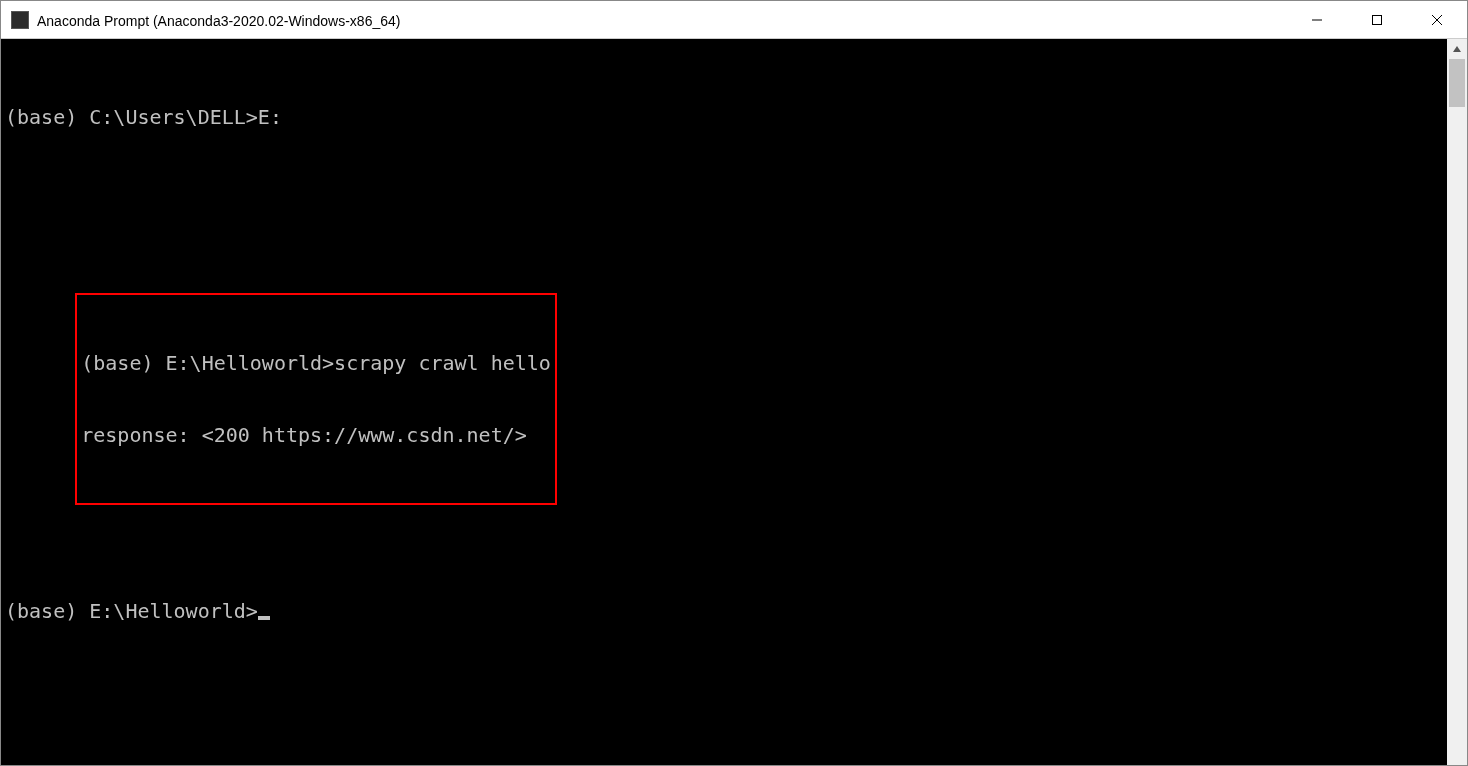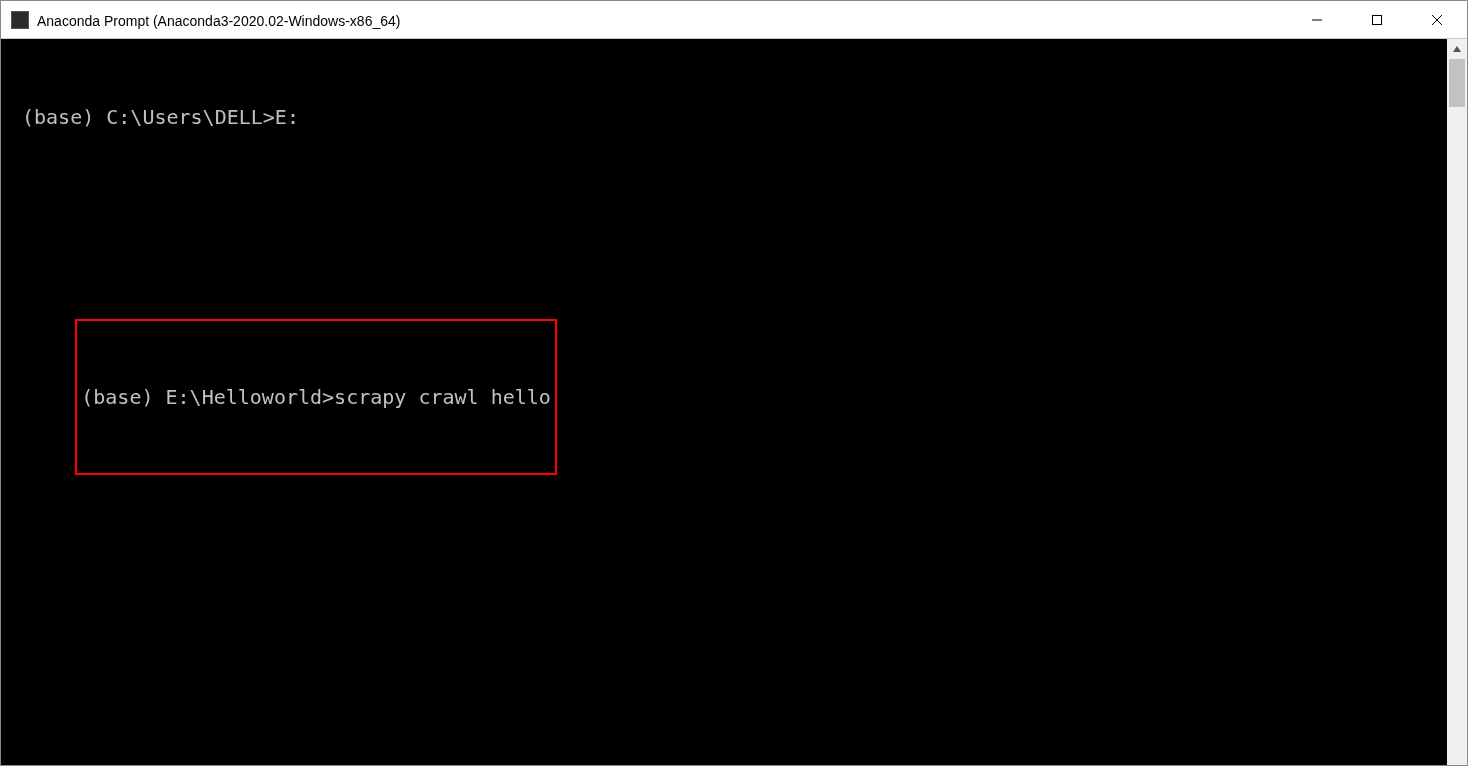--- a/index.html
+++ b/index.html
@@ -76,28 +76,27 @@
       padding: 18px 0 0 0;
       font-family: "NSimSun", "SimSun", "Consolas", monospace;
       font-size: 20px;
       line-height: 24px;
       color: #c0c0c0;
       white-space: pre;
       overflow: hidden;
       position: relative;
     }
     .term-line {
-      padding-left: 21px;
+      padding-left: 4px;
     }
     .highlight-box {
       border: 2px solid #ff0000;
-      padding: 16px 4px;
+      padding: 8px 4px;
       display: inline-block;
       margin-left: 2px;
-      margin-top: 26px;
     }
     .highlight-box .term-line {
       padding-left: 0;
     }
     .spacer {
       height: 22px;
     }
     .cursor-block {
       display: inline-block;
       width: 12px;
@@ -171,22 +170,24 @@
     </div>
   </div>
 
   <div class="terminal-area">
     <div class="terminal-content">
       <div class="term-line">(base) C:\Users\DELL&gt;E:</div>
       <div class="spacer"></div>
       <div class="spacer"></div>
       <div class="highlight-box">
         <div class="term-line">(base) E:\Helloworld&gt;scrapy crawl hello</div>
+        <div class="term-line">response: &lt;200 https://www.csdn.net/&gt;</div>
       </div>
       <div class="spacer"></div>
+      <div class="term-line"><span>(base) E:\Helloworld&gt;</span><span class="cursor-block"></span></div>
       
     </div>
 
     <div class="scrollbar-vertical">
       <div class="scroll-arrow">
         <svg viewBox="0 0 10 10">
           <polygon points="5,2 9,8 1,8"></polygon>
         </svg>
       </div>
       <div class="scroll-track">

